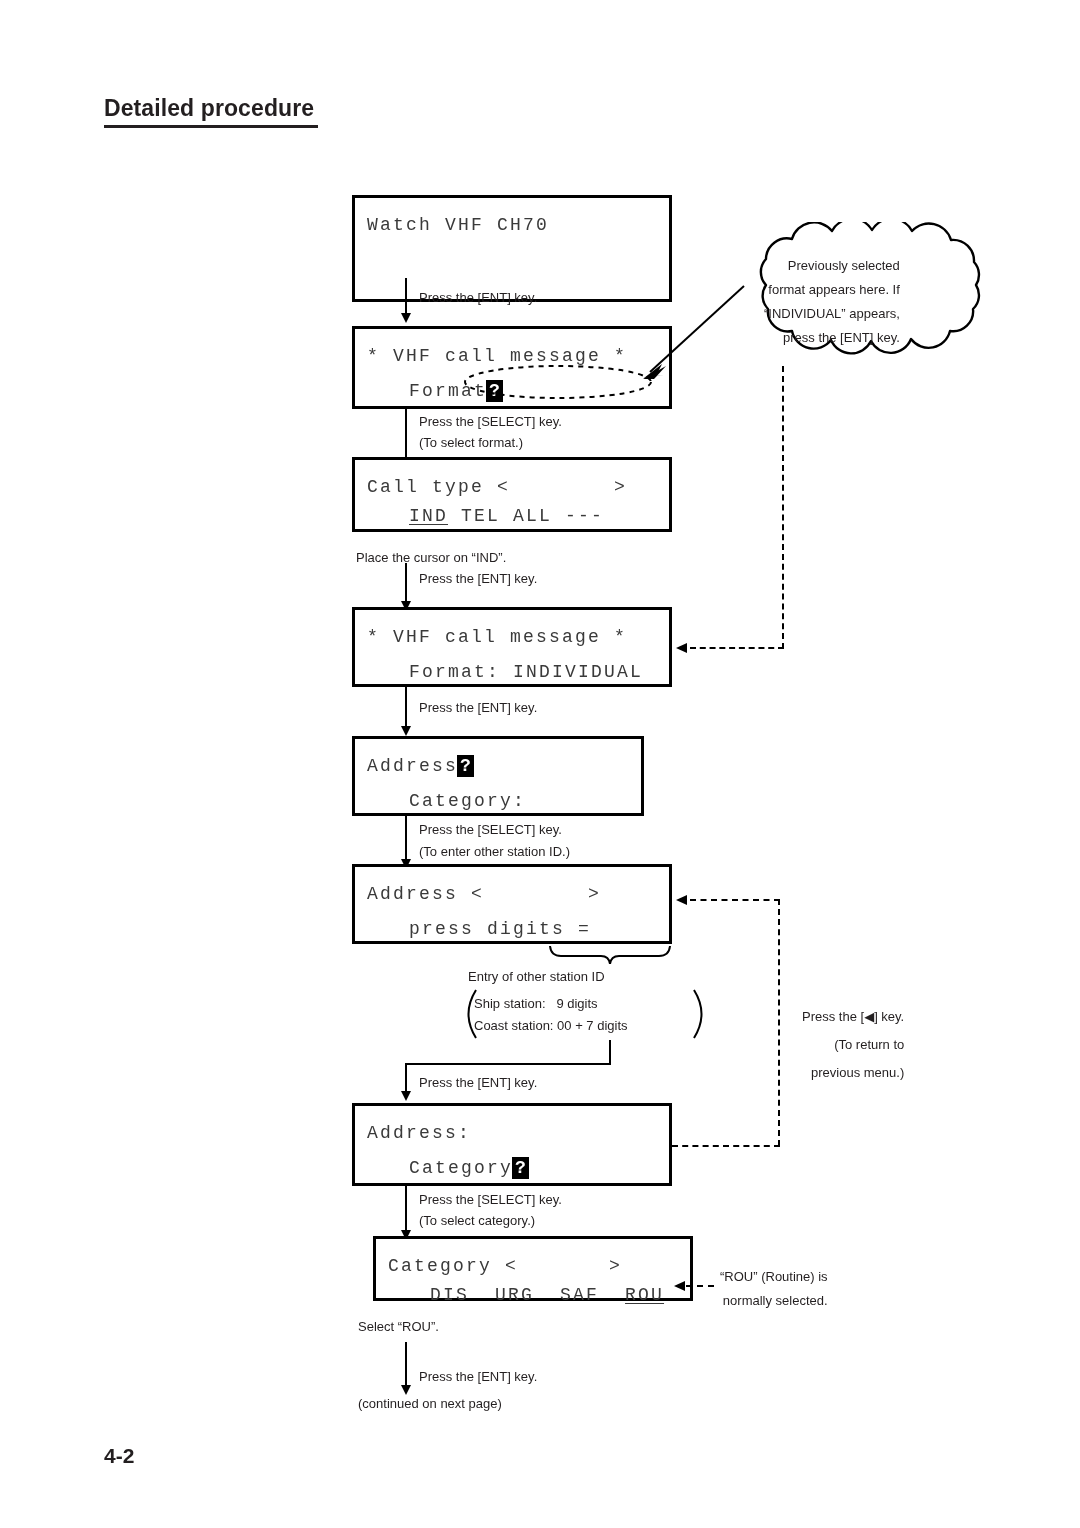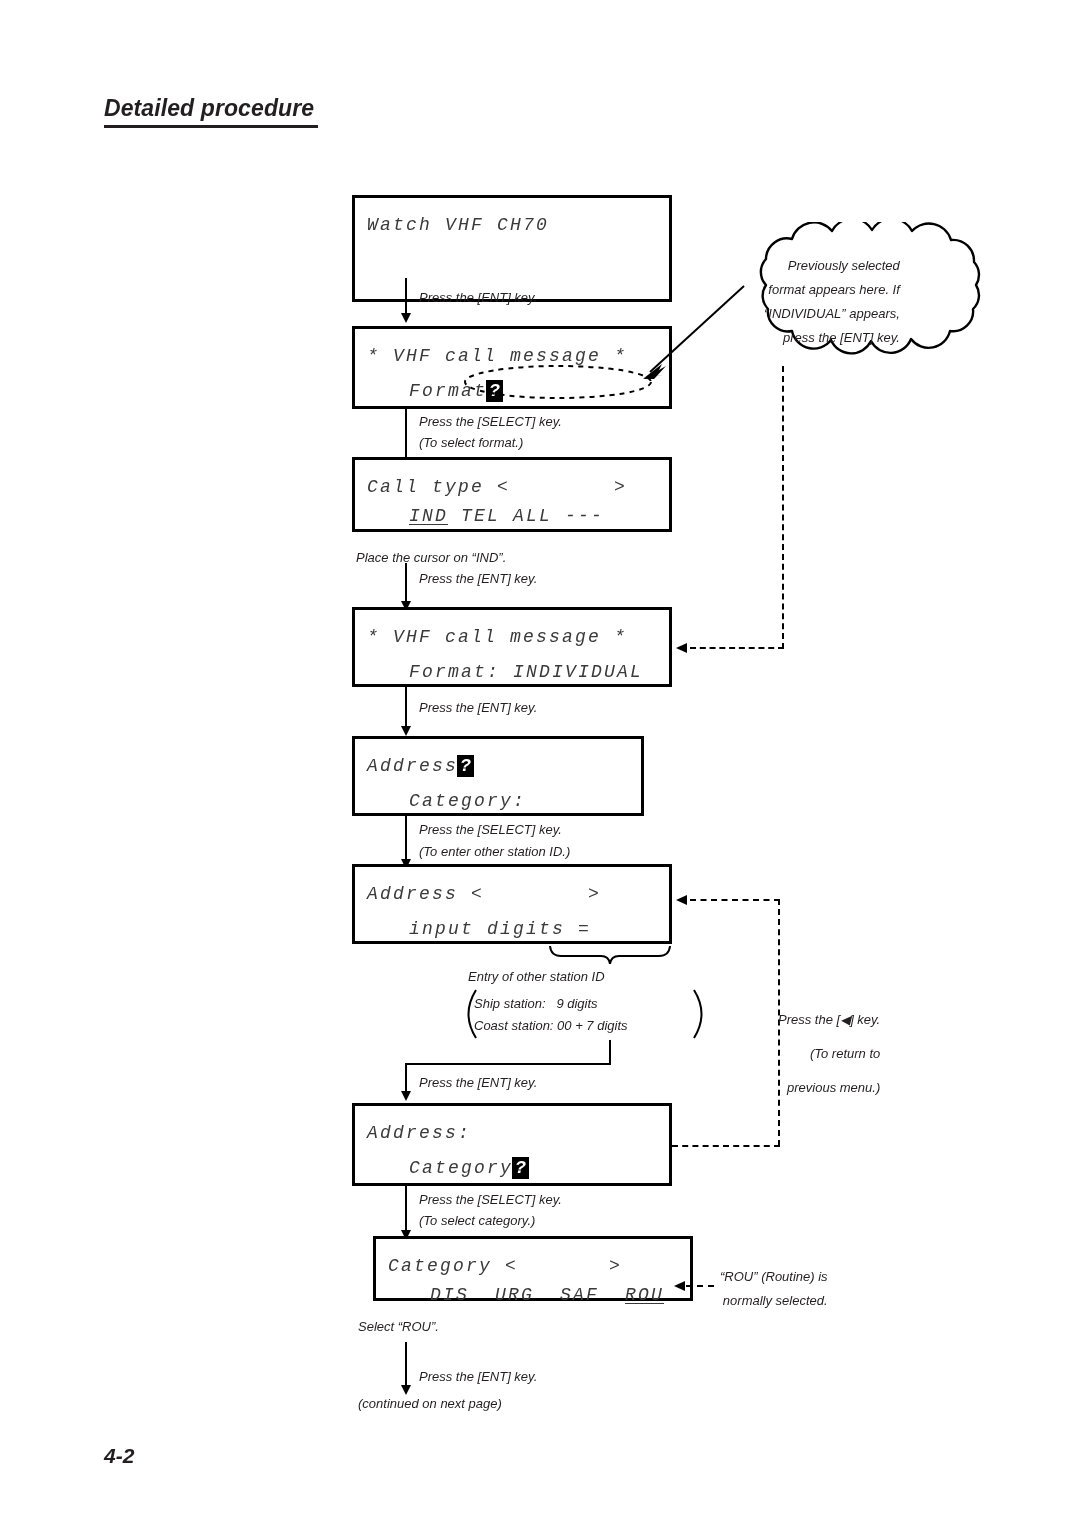--- a/index.html
+++ b/index.html
@@ -13,21 +13,20 @@
     position: relative;
     font-family: "Liberation Sans", sans-serif;
     color: #1a1a1a;
     overflow: hidden;
   }
   #page {
     position: absolute;
     left: 0; top: 0;
     width: 1080px;
     height: 1528px;
-    font-style: italic;
   }
   .abs { position: absolute; }
 
   
   .section-title {
     left: 104px;
     top: 95px;
     font-size: 23px;
     font-weight: bold;
     letter-spacing: .1px;
@@ -208,21 +207,21 @@
     <span class="ln ln2">Category:</span>
   </div>
 
   <div class="abs vline" style="left:405px; top:816px; height:47px;"></div>
   <div class="abs arrow-down" style="left:401px; top:859px;"></div>
   <div class="abs note" style="left:419px; top:818px;">Press the [SELECT] key.</div>
   <div class="abs note" style="left:419px; top:840px;">(To enter other station ID.)</div>
 
   <div class="abs lcd" style="left:352px; top:864px; width:320px; height:80px;">
     <span class="ln ln1">Address &lt;        &gt;</span>
-    <span class="ln ln2">input digits =</span>
+    <span class="ln ln2">press digits =</span>
   </div>
 
   <svg class="abs" style="left:548px; top:944px;" width="124" height="22" viewBox="0 0 124 22">
     <path d="M 2,2 Q 3,12 13,12 L 53,12 Q 61,12 62,20 Q 63,12 71,12 L 111,12 Q 121,12 122,2" fill="none" stroke="#000" stroke-width="2"></path>
   </svg>
 
   <div class="abs note" style="left:468px; top:965px;">Entry of other station ID</div>
   <svg class="abs" style="left:458px; top:988px;" width="22" height="52" viewBox="0 0 22 52">
     <path d="M 18,2 Q 3,26 18,50" fill="none" stroke="#000" stroke-width="2"></path>
   </svg>
@@ -240,21 +239,21 @@
 
   <div class="abs lcd" style="left:352px; top:1103px; width:320px; height:83px;">
     <span class="ln ln1">Address:</span>
     <span class="ln ln2"><span>Category</span><span class="inv">?</span></span>
   </div>
 
   <div class="abs dash-h" style="left:672px; top:1145px; width:108px;"></div>
   <div class="abs dash-v" style="left:778px; top:899px; height:247px;"></div>
   <div class="abs dash-h" style="left:690px; top:899px; width:90px;"></div>
   <div class="abs arrow-left" style="left:676px; top:895px;"></div>
-  <div class="abs note" style="left:778px; top:1003px; line-height:34px;">Press the [◀] key.
+  <div class="abs note" style="left:802px; top:1003px; line-height:28px;">Press the [◀] key.
 (To return to
 previous menu.)</div>
 
   <div class="abs vline" style="left:405px; top:1186px; height:48px;"></div>
   <div class="abs arrow-down" style="left:401px; top:1230px;"></div>
   <div class="abs note" style="left:419px; top:1188px;">Press the [SELECT] key.</div>
   <div class="abs note" style="left:419px; top:1209px;">(To select category.)</div>
 
   <div class="abs lcd" style="left:373px; top:1236px; width:320px; height:65px;">
     <span class="ln ln1">Category &lt;       &gt;</span>

